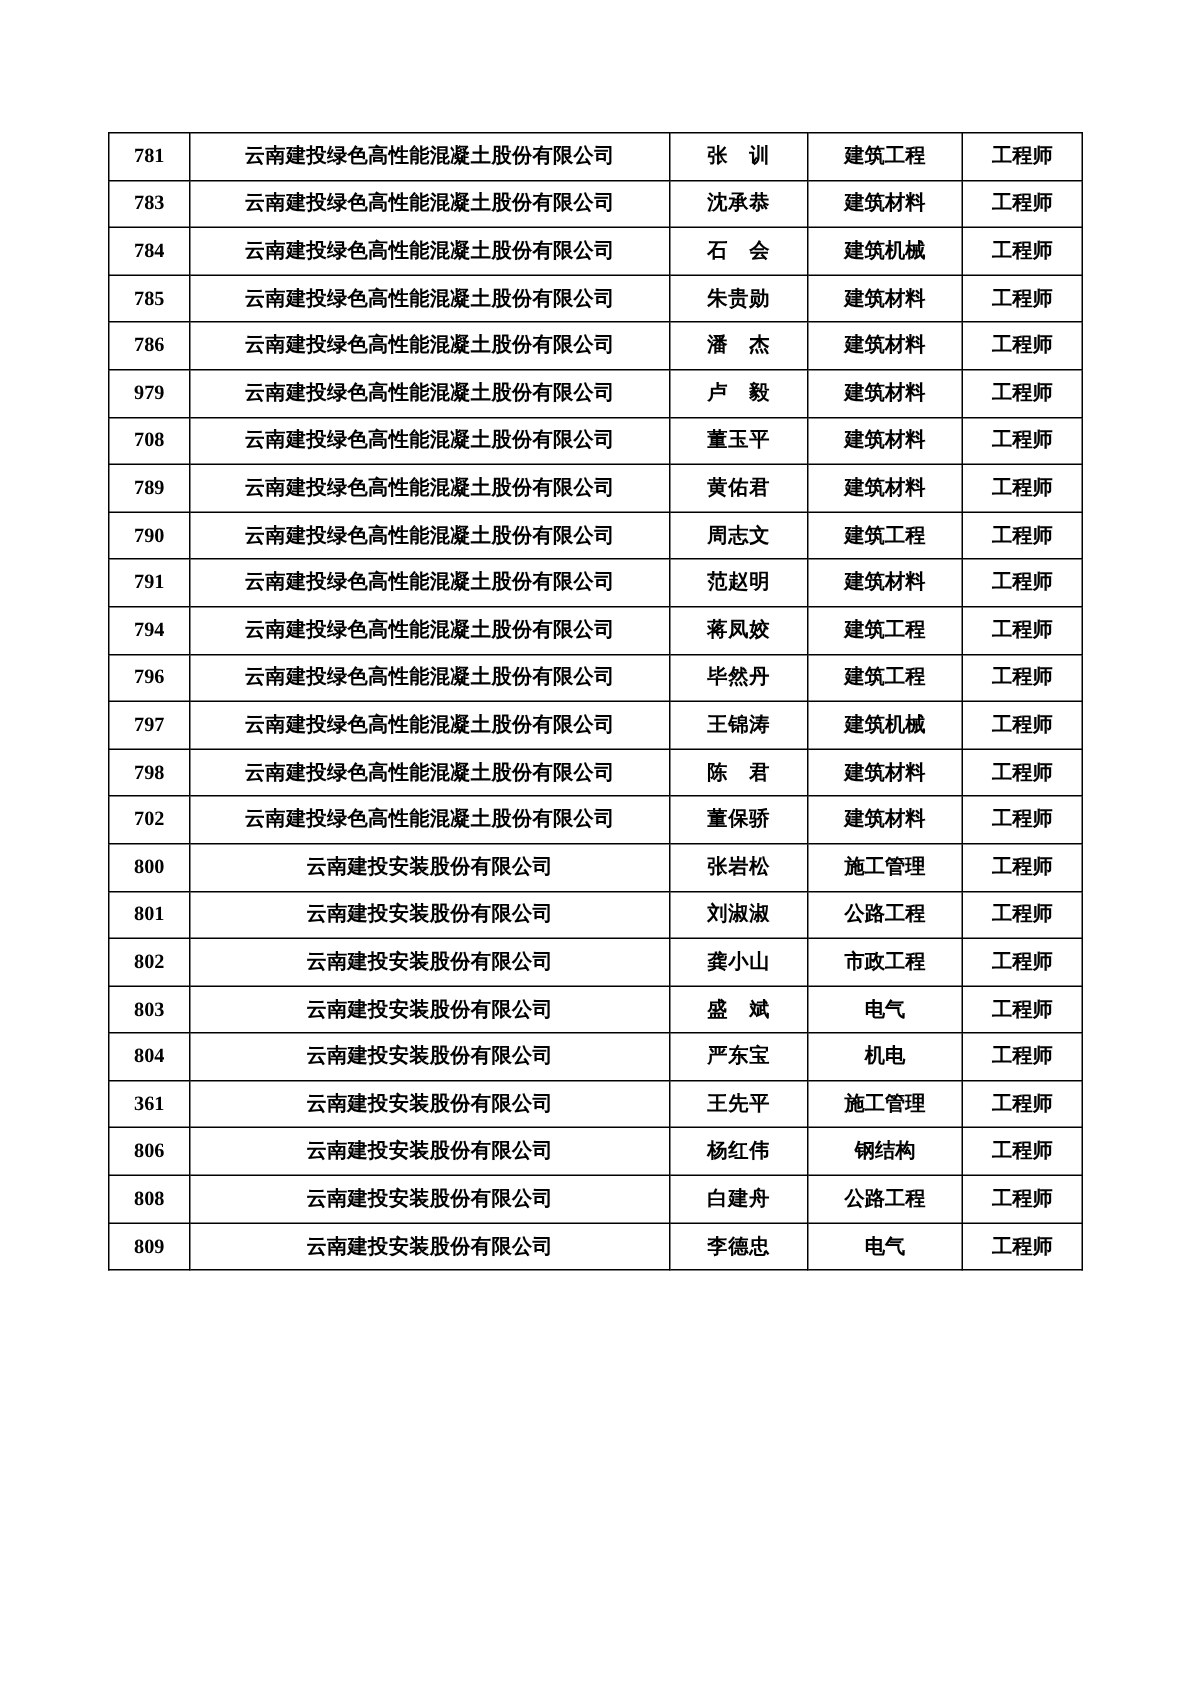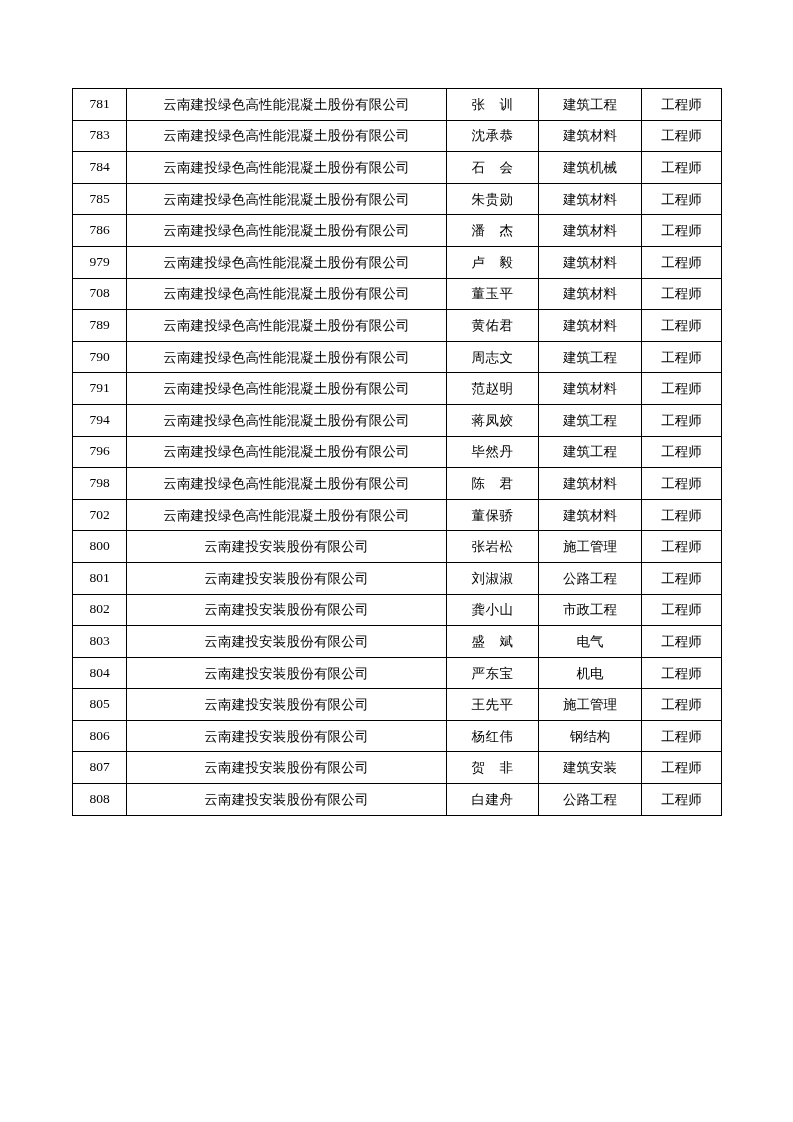--- a/index.html
+++ b/index.html
@@ -12,20 +12,21 @@
     height: 1122px;
     font-family: "Liberation Serif", "DejaVu Serif", serif;
     color: #000000;
   }
   .page {
     position: relative;
     width: 793px;
     height: 1014px;
     box-sizing: border-box;
     padding: 88px 72px 0 72px;
+    font-weight: bold;
   }
   table.roster {
     border-collapse: collapse;
     table-layout: fixed;
     width: 649px;
     margin: 0;
   }
   table.roster td {
     border: 1px solid #000000;
     height: 30.6px;
@@ -152,20 +153,27 @@
           <td class="cjk">工程师</td>
         </tr>
         <tr>
           <td class="num">796</td>
           <td class="comp">云南建投绿色高性能混凝土股份有限公司</td>
           <td class="name">毕然丹</td>
           <td class="cjk">建筑工程</td>
           <td class="cjk">工程师</td>
         </tr>
         <tr>
+          <td class="num">797</td>
+          <td class="comp">云南建投绿色高性能混凝土股份有限公司</td>
+          <td class="name">王锦涛</td>
+          <td class="cjk">建筑机械</td>
+          <td class="cjk">工程师</td>
+        </tr>
+        <tr>
           <td class="num">798</td>
           <td class="comp">云南建投绿色高性能混凝土股份有限公司</td>
           <td class="name">陈　君</td>
           <td class="cjk">建筑材料</td>
           <td class="cjk">工程师</td>
         </tr>
         <tr>
           <td class="num">702</td>
           <td class="comp">云南建投绿色高性能混凝土股份有限公司</td>
           <td class="name">董保骄</td>
@@ -201,42 +209,42 @@
           <td class="cjk">工程师</td>
         </tr>
         <tr>
           <td class="num">804</td>
           <td class="comp">云南建投安装股份有限公司</td>
           <td class="name">严东宝</td>
           <td class="cjk">机电</td>
           <td class="cjk">工程师</td>
         </tr>
         <tr>
-          <td class="num">805</td>
+          <td class="num">361</td>
           <td class="comp">云南建投安装股份有限公司</td>
           <td class="name">王先平</td>
           <td class="cjk">施工管理</td>
           <td class="cjk">工程师</td>
         </tr>
         <tr>
           <td class="num">806</td>
           <td class="comp">云南建投安装股份有限公司</td>
           <td class="name">杨红伟</td>
           <td class="cjk">钢结构</td>
           <td class="cjk">工程师</td>
         </tr>
         <tr>
-          <td class="num">807</td>
-          <td class="comp">云南建投安装股份有限公司</td>
-          <td class="name">贺　非</td>
-          <td class="cjk">建筑安装</td>
-          <td class="cjk">工程师</td>
-        </tr>
-        <tr>
           <td class="num">808</td>
           <td class="comp">云南建投安装股份有限公司</td>
           <td class="name">白建舟</td>
           <td class="cjk">公路工程</td>
+          <td class="cjk">工程师</td>
+        </tr>
+        <tr>
+          <td class="num">809</td>
+          <td class="comp">云南建投安装股份有限公司</td>
+          <td class="name">李德忠</td>
+          <td class="cjk">电气</td>
           <td class="cjk">工程师</td>
         </tr>
       </tbody>
   </table>
 </div>
 
 </body></html>

